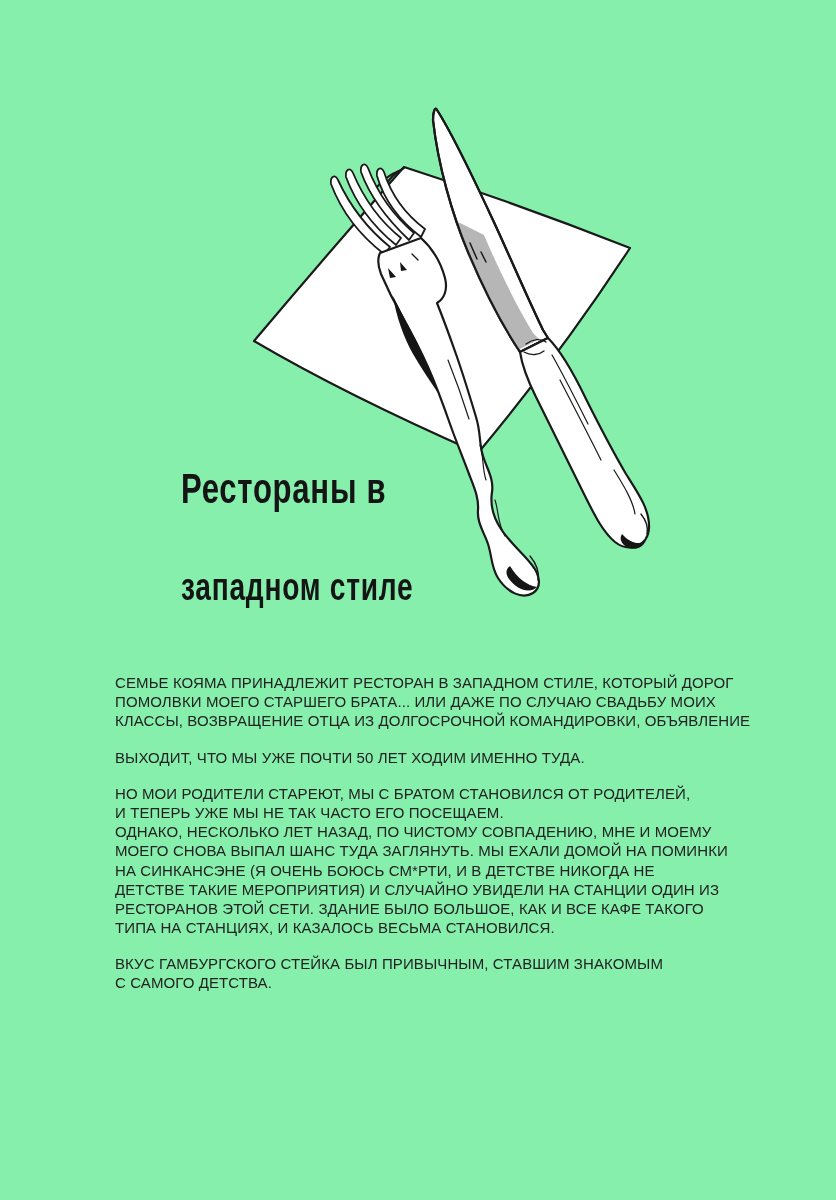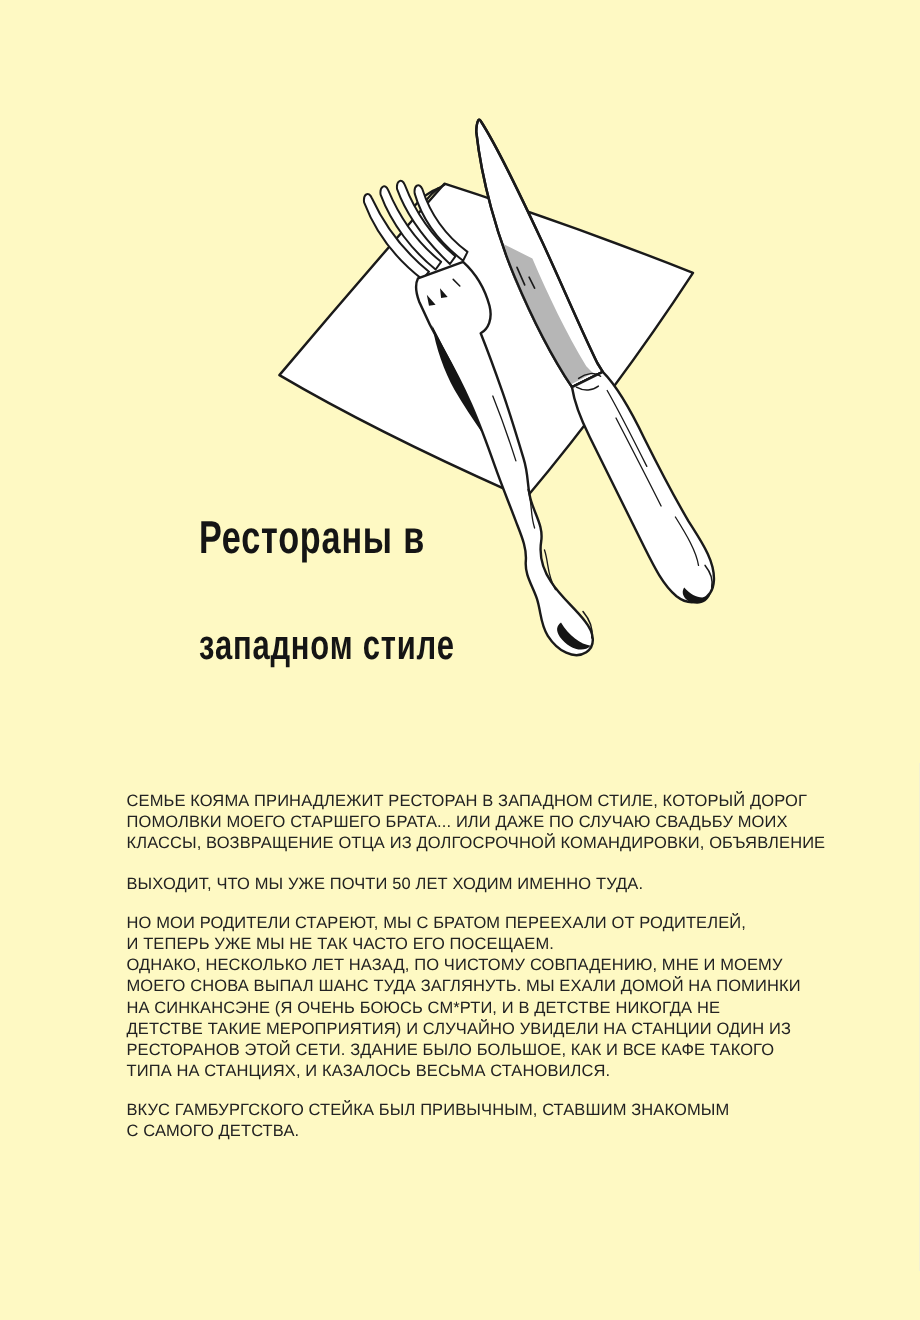--- a/index.html
+++ b/index.html
@@ -1,30 +1,30 @@
 <!DOCTYPE html>
 <html><head>
 <meta charset="utf-8">
 <style>
   html,body { margin:0; padding:0; background:#e8e8e8; }
   .page {
     position:relative; width:836px; height:1200px; margin:0 auto;
-    background:#fef9c3; overflow:hidden;
+    background:#86efac; overflow:hidden;
     font-family:"Liberation Sans", sans-serif; color:#1c1c1c;
   }
   .illustration { position:absolute; left:0; top:0; width:836px; height:660px; }
   .title-block {
     position:absolute; left:181px; top:432px;
     transform:scaleX(0.74); transform-origin:left top;
     font-weight:bold; color:#151515; white-space:pre;
   }
   .title-line1 { font-size:42px; line-height:1; letter-spacing:1px; }
   .title-line2 { font-size:38px; line-height:1; margin-top:22px; letter-spacing:1px; }
   .body-text {
-    position:absolute; left:115px; top:719px;
+    position:absolute; left:115px; top:673px;
     font-size:15px; line-height:19.2px; letter-spacing:0.1px;
     color:#222;
   }
   .para { margin:0 0 17px 0; }
   .tline { white-space:pre; height:19.2px; }
 </style>
 </head>
 <body>
 
 <div class="page">
@@ -99,21 +99,21 @@
   <div class="body-text">
     <div class="para">
       <div class="tline">СЕМЬЕ КОЯМА ПРИНАДЛЕЖИТ РЕСТОРАН В ЗАПАДНОМ СТИЛЕ, КОТОРЫЙ ДОРОГ</div>
       <div class="tline">ПОМОЛВКИ МОЕГО СТАРШЕГО БРАТА... ИЛИ ДАЖЕ ПО СЛУЧАЮ СВАДЬБУ МОИХ</div>
       <div class="tline">КЛАССЫ, ВОЗВРАЩЕНИЕ ОТЦА ИЗ ДОЛГОСРОЧНОЙ КОМАНДИРОВКИ, ОБЪЯВЛЕНИЕ</div>
     </div>
     <div class="para">
       <div class="tline">ВЫХОДИТ, ЧТО МЫ УЖЕ ПОЧТИ 50 ЛЕТ ХОДИМ ИМЕННО ТУДА.</div>
     </div>
     <div class="para">
-      <div class="tline">НО МОИ РОДИТЕЛИ СТАРЕЮТ, МЫ С БРАТОМ ПЕРЕЕХАЛИ ОТ РОДИТЕЛЕЙ,</div>
+      <div class="tline">НО МОИ РОДИТЕЛИ СТАРЕЮТ, МЫ С БРАТОМ СТАНОВИЛСЯ ОТ РОДИТЕЛЕЙ,</div>
       <div class="tline">И ТЕПЕРЬ УЖЕ МЫ НЕ ТАК ЧАСТО ЕГО ПОСЕЩАЕМ.</div>
       <div class="tline">ОДНАКО, НЕСКОЛЬКО ЛЕТ НАЗАД, ПО ЧИСТОМУ СОВПАДЕНИЮ, МНЕ И МОЕМУ</div>
       <div class="tline">МОЕГО СНОВА ВЫПАЛ ШАНС ТУДА ЗАГЛЯНУТЬ. МЫ ЕХАЛИ ДОМОЙ НА ПОМИНКИ</div>
       <div class="tline">НА СИНКАНСЭНЕ (Я ОЧЕНЬ БОЮСЬ СМ*РТИ, И В ДЕТСТВЕ НИКОГДА НЕ</div>
       <div class="tline">ДЕТСТВЕ ТАКИЕ МЕРОПРИЯТИЯ) И СЛУЧАЙНО УВИДЕЛИ НА СТАНЦИИ ОДИН ИЗ</div>
       <div class="tline">РЕСТОРАНОВ ЭТОЙ СЕТИ. ЗДАНИЕ БЫЛО БОЛЬШОЕ, КАК И ВСЕ КАФЕ ТАКОГО</div>
       <div class="tline">ТИПА НА СТАНЦИЯХ, И КАЗАЛОСЬ ВЕСЬМА СТАНОВИЛСЯ.</div>
     </div>
     <div class="para">
       <div class="tline">ВКУС ГАМБУРГСКОГО СТЕЙКА БЫЛ ПРИВЫЧНЫМ, СТАВШИМ ЗНАКОМЫМ</div>

